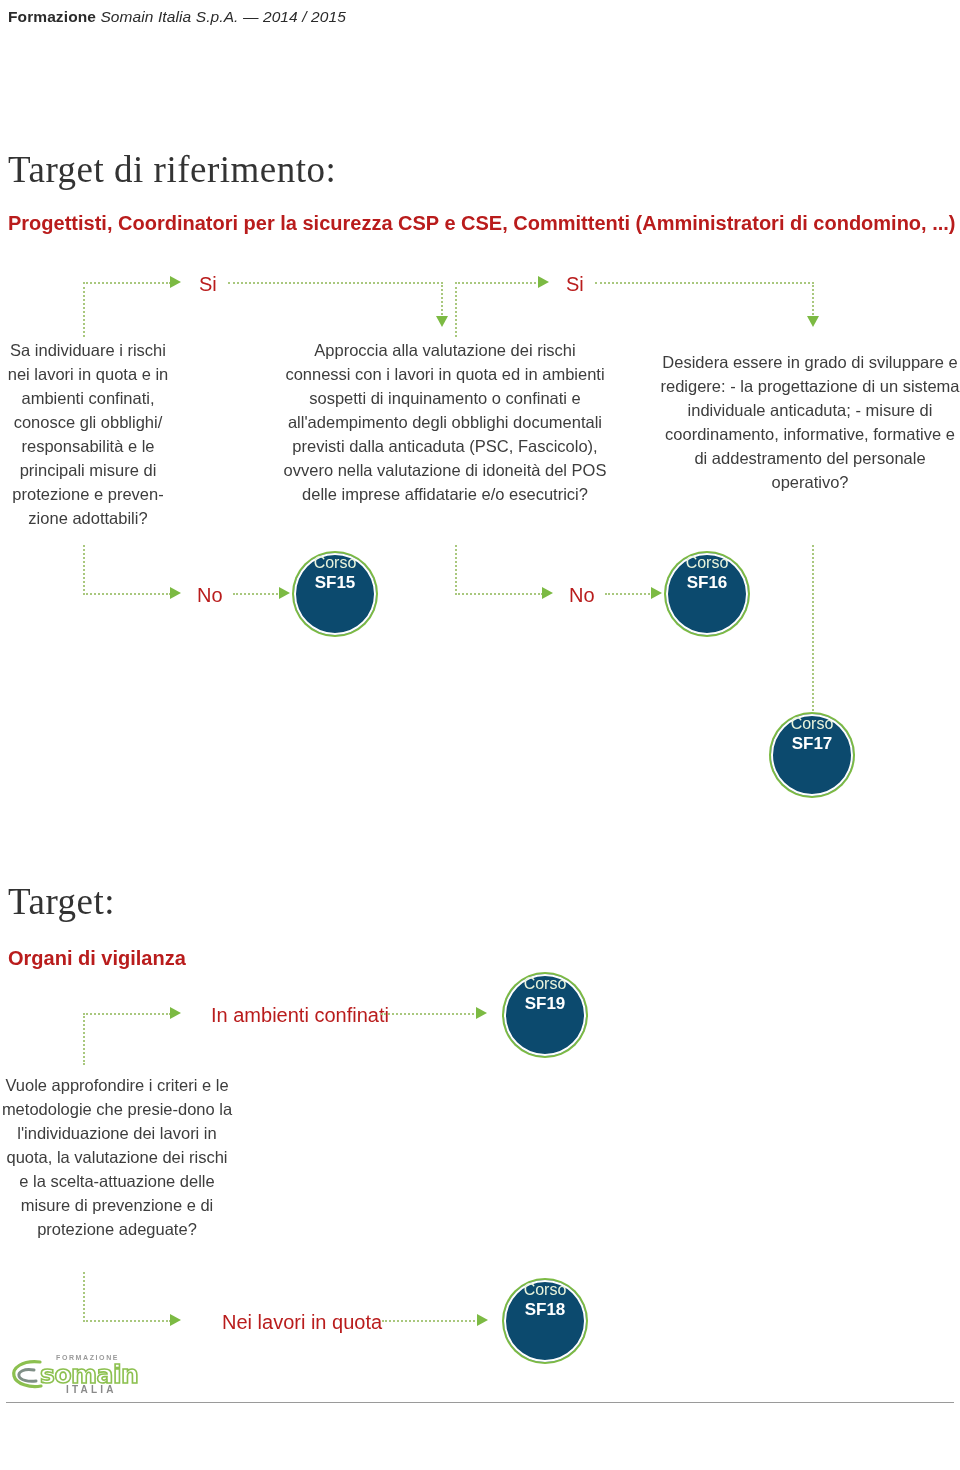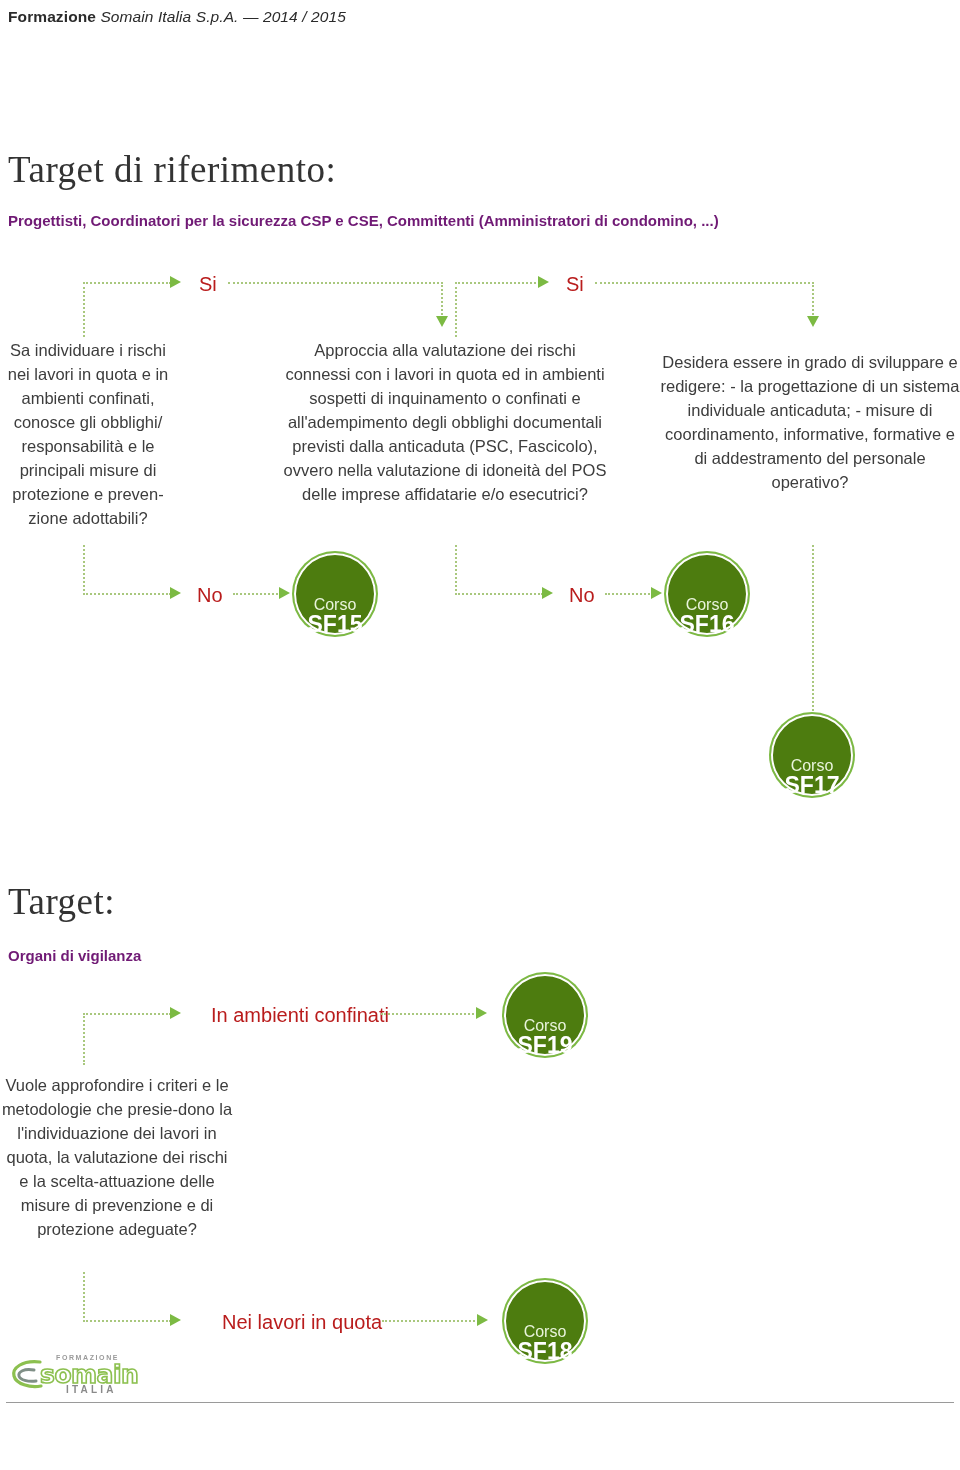--- a/index.html
+++ b/index.html
@@ -34,55 +34,55 @@
     position: absolute;
     font-family: "Liberation Serif", serif;
     font-weight: normal;
     font-size: 37px;
     color: #333333;
     letter-spacing: 0.5px;
     white-space: nowrap;
   }
   .sec-sub {
     position: absolute;
-    font-size: 15px;
-    font-weight: bold;
-    color: #701a75;
+    font-size: 20px;
+    font-weight: bold;
+    color: #b91c1c;
     white-space: nowrap;
   }
 
   
   .qbox {
     position: absolute;
     text-align: center;
     font-size: 16.5px;
     line-height: 24px;
     color: #3d3d3d;
   }
 
   
   .circle {
     position: absolute;
     border-radius: 50%;
-    background: #4d7c0f;
+    background: #0c4a6e;
     box-shadow: inset 0 0 0 2px #ffffff, 0 0 0 2px #7cba43;
     display: flex;
     flex-direction: column;
     align-items: center;
-    justify-content: flex-end;
+    justify-content: flex-start;
     color: #ffffff;
   }
   .circle .c-top {
     font-size: 16px;
     color: #e9f4dc;
     line-height: 19px;
     font-weight: normal;
   }
   .circle .c-code {
-    font-size: 23px;
+    font-size: 17px;
     font-weight: bold;
     line-height: 21px;
     color: #ffffff;
   }
 
   
   .flabel {
     position: absolute;
     font-size: 20px;
     color: #b91c1c;

